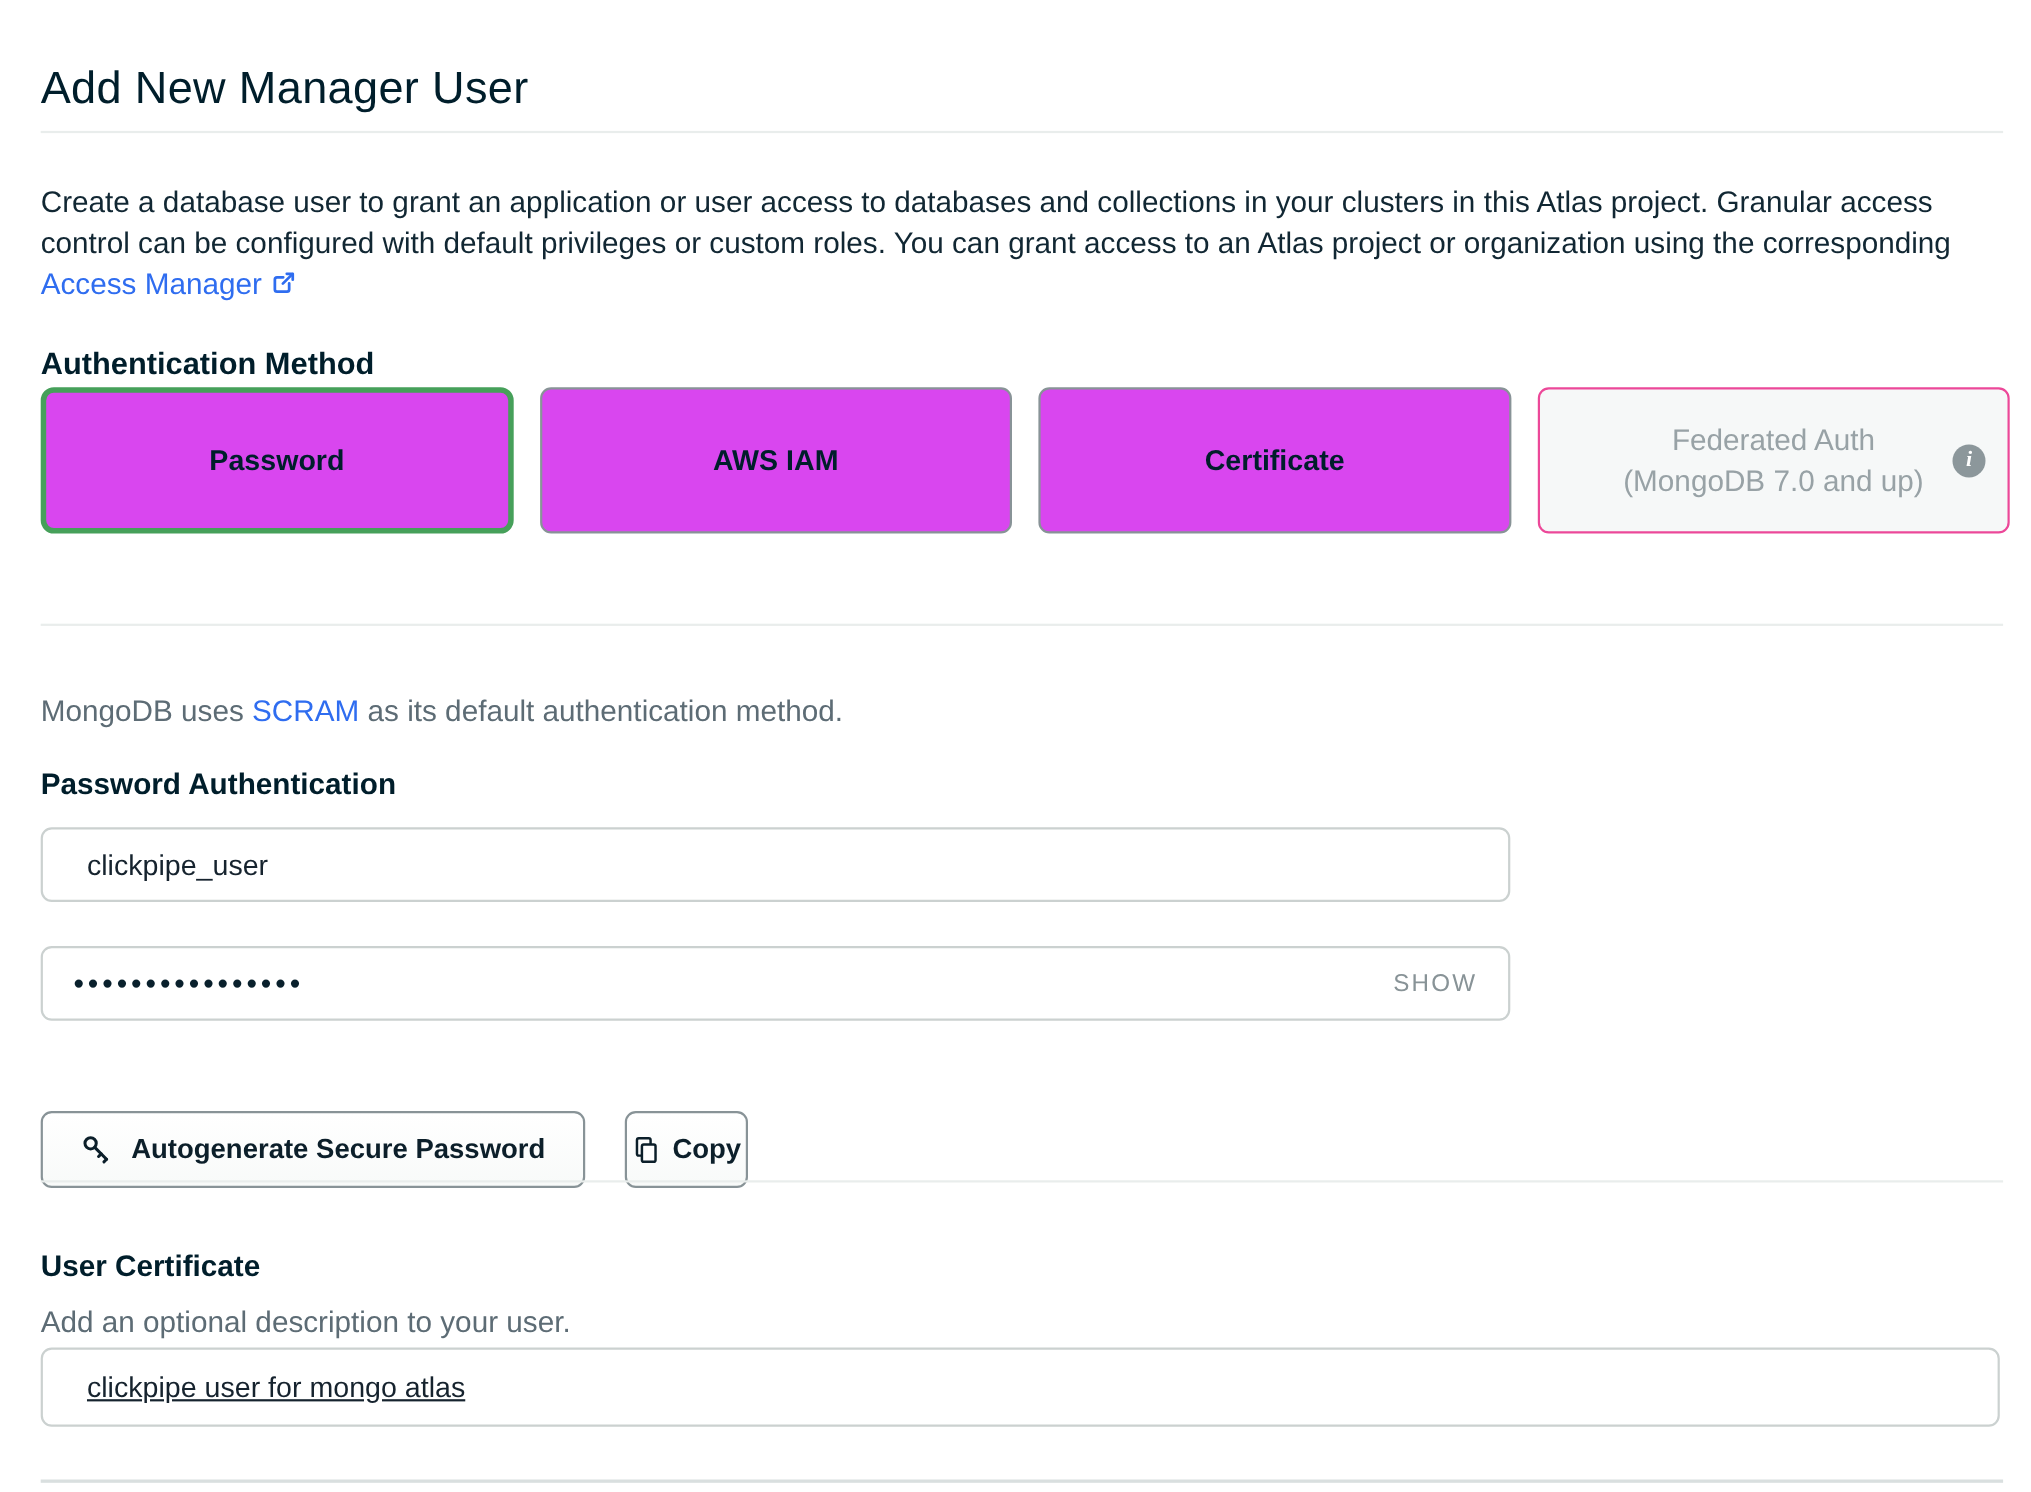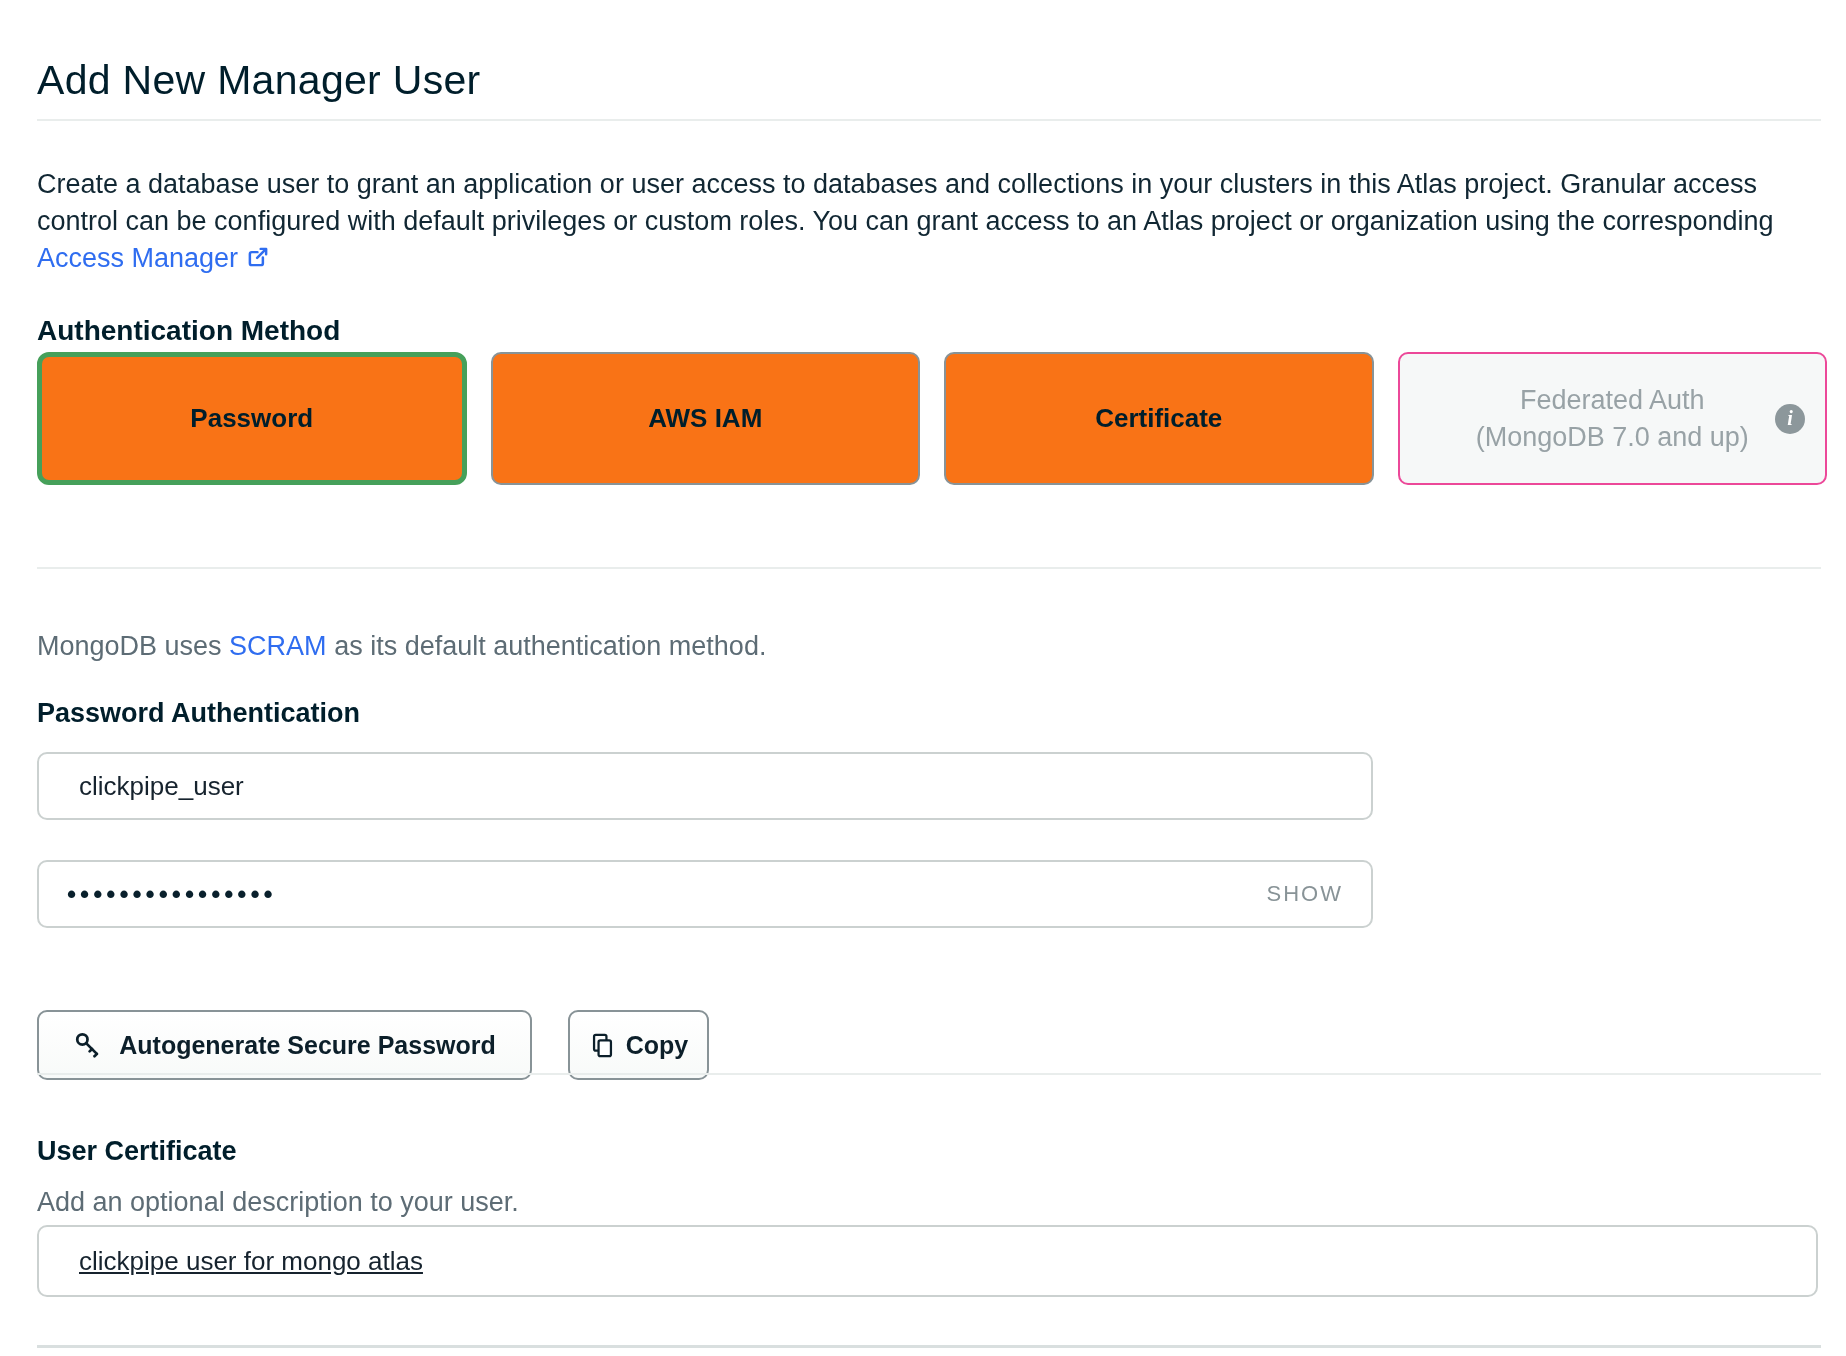--- a/index.html
+++ b/index.html
@@ -12,21 +12,21 @@
   .divider { position:absolute; left:37px; width:1784px; border-top:2px solid #E9EDEC; }
   .divider.bottom { border-top:3px solid #D9DFDF; }
 
   .intro { position:absolute; left:37px; top:139px; width:1772px; font-size:27px; line-height:37px; color:#112733; }
   .link { color:#2F6DF0; text-decoration:none; cursor:pointer; }
   .ext-icon { display:inline-block; vertical-align:-3px; margin-left:7px; }
 
   .section-heading { position:absolute; left:37px; font-size:28px; font-weight:700; color:#001E2B; }
 
   .cards { position:absolute; left:37px; top:352px; width:1790px; display:grid; grid-template-columns:repeat(4,1fr); gap:24px; }
-  .card { height:133px; border:2px solid #889397; border-radius:10px; background:#f97316;
+  .card { height:133px; border:2px solid #889397; border-radius:10px; background:#d946ef;
           display:flex; align-items:center; justify-content:center;
           font-size:26px; font-weight:700; color:#001E2B; cursor:pointer; position:relative; }
   .card.selected { border:5px solid #46A05A; border-radius:12px; }
   .card.disabled { background:#F6F8F8; border:2px solid #ec4899; cursor:default; }
   .card .two-line { text-align:center; font-weight:400; font-size:27px; line-height:37px; color:#98A2A6; }
   .info-icon { position:absolute; right:20px; top:50%; transform:translateY(-50%);
                width:30px; height:30px; border-radius:50%; background:#8C979B; color:#ffffff;
                display:flex; align-items:center; justify-content:center;
                font-family:"Liberation Serif", serif; font-size:20px; font-weight:700; font-style:italic; }
 
@@ -102,21 +102,21 @@
   <button class="btn" style="left:37px; width:495px">
     <svg width="30" height="30" viewBox="0 0 24 24" fill="none" stroke="#0C1F2A" stroke-width="2.2" stroke-linecap="round" stroke-linejoin="round">
         <circle cx="7.5" cy="7.5" r="4.1"></circle>
         <path d="M10.5 10.5l8.6 8.6"></path>
         <path d="M15.2 15.2l-1.9 1.9"></path>
         <path d="M19.1 19.1l-1.9 1.9"></path>
       </svg>
     <span>Autogenerate Secure Password</span>
   </button>
 
-  <button class="btn" style="left:568px; width:141px; gap:10px">
+  <button class="btn" style="left:568px; width:112px; gap:10px">
     <svg width="27" height="27" viewBox="0 0 24 24" fill="none" stroke="#0C1F2A" stroke-width="2" stroke-linejoin="round">
         <rect x="4.5" y="2.5" width="11" height="14" rx="1.5"></rect>
         <rect x="8.5" y="7.5" width="11" height="14" rx="1.5" fill="#ffffff"></rect>
       </svg>
     <span>Copy</span>
   </button>
 
   <div class="divider" style="top:1073px"></div>
 
   <h2 class="section-heading" style="top:1114px; font-size:27px">User Certificate</h2>

